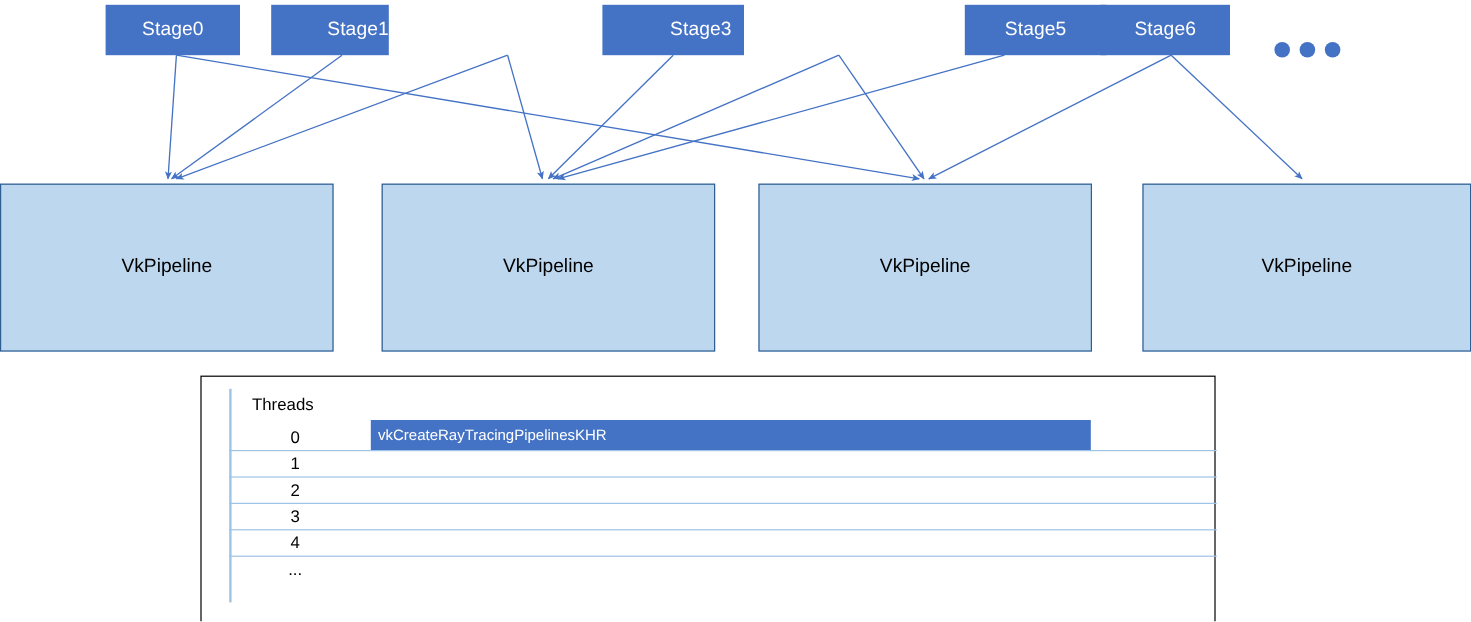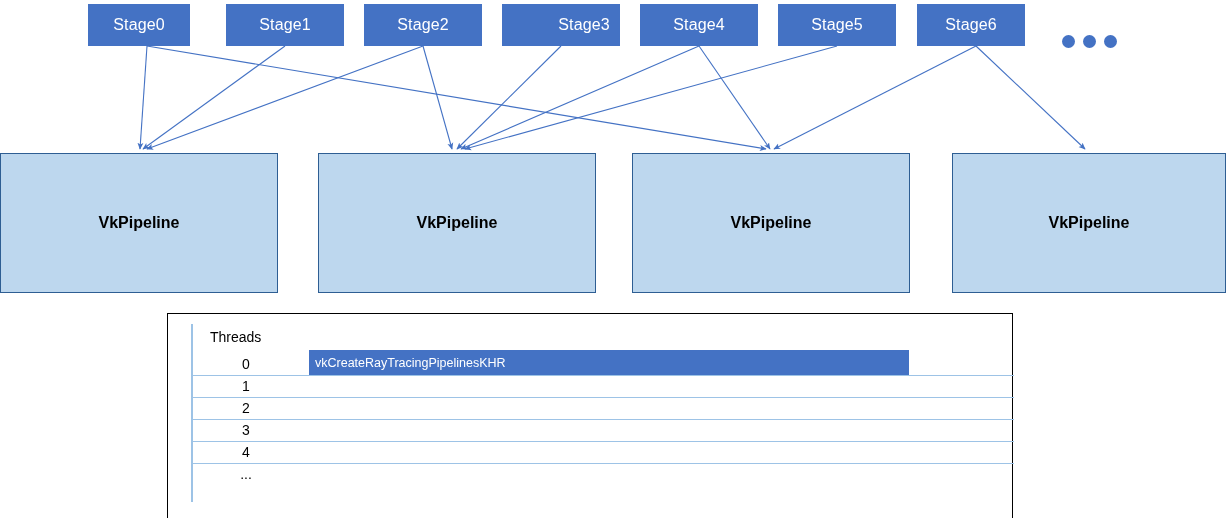--- a/index.html
+++ b/index.html
@@ -53,21 +53,20 @@
     top: 153px;
     height: 140px;
     background: #BDD7EE;
     border: 1px solid #2E5E93;
     color: #000000;
     font-size: 16px;
     display: flex;
     align-items: center;
     justify-content: center;
     box-sizing: border-box;
-    font-weight: bold;
   }
   
   #arrow-layer {
     position: absolute;
     left: 0;
     top: 0;
     width: 1226px;
     height: 300px;
     pointer-events: none;
   }
@@ -152,36 +151,30 @@
     bottom: 0px;
     width: 838px;
     height: 12px;
   }
 </style>
 </head>
 <body>
 
 <div id="page">
 
-  <div class="stage-box" style="left:88px;width:102px;">
+  <div class="stage-box" style="left:88px;width:112px;">
     <span>Stage0</span>
   </div>
-  <div class="stage-box" style="left:226px;width:118px;">
+  <div class="stage-box" style="left:226px;width:98px;justify-content:flex-end;">
     <span>Stage1</span>
-  </div>
-  <div class="stage-box" style="left:364px;width:118px;">
-    <span>Stage2</span>
   </div>
   <div class="stage-box" style="left:502px;width:118px;padding-left:46px;">
     <span>Stage3</span>
   </div>
-  <div class="stage-box" style="left:640px;width:118px;">
-    <span>Stage4</span>
-  </div>
-  <div class="stage-box" style="left:778px;width:118px;">
+  <div class="stage-box" style="left:804px;width:118px;">
     <span>Stage5</span>
   </div>
   <div class="stage-box" style="left:917px;width:108px;">
     <span>Stage6</span>
   </div>
 
   <div id="stage-ellipsis">
     <span class="dot"></span>
     <span class="dot"></span>
     <span class="dot"></span>

